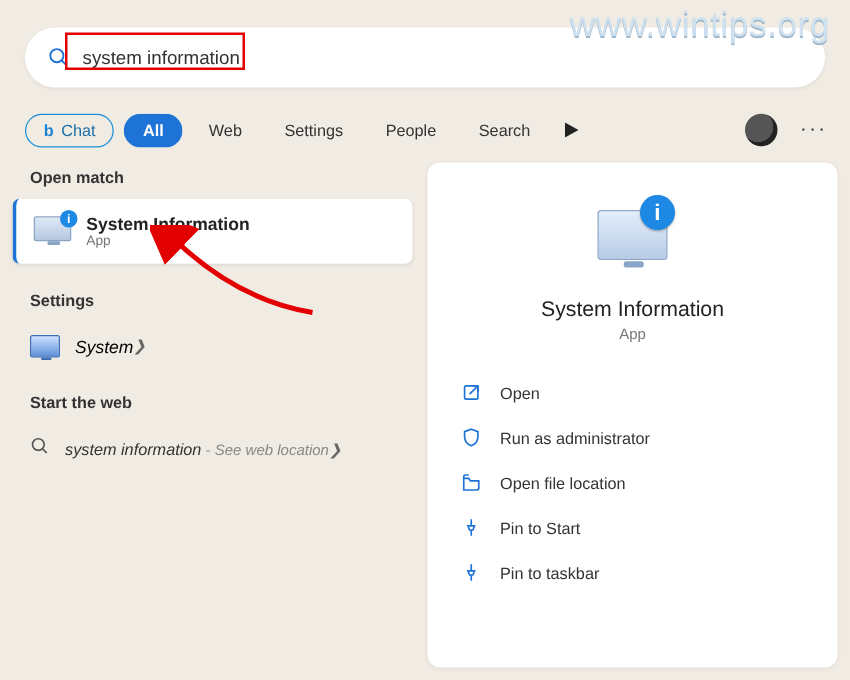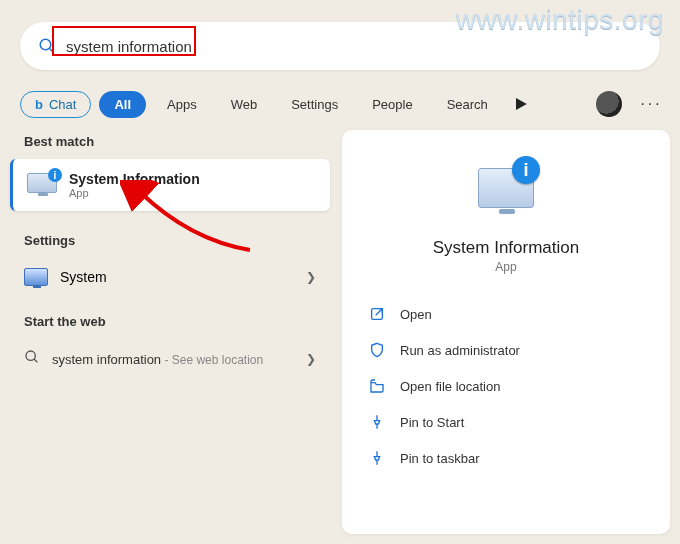--- a/index.html
+++ b/index.html
@@ -24,21 +24,21 @@
   .left-col { flex:0 0 320px; display:flex; flex-direction:column; }
   .right-col { flex:1; background:#fff; border-radius:10px; padding:24px 20px; box-shadow:0 1px 4px rgba(0,0,0,.06); display:flex; flex-direction:column; align-items:center; }
   .section-head { font-size:13px; font-weight:600; color:#333; padding:4px 14px 10px; }
   .best-card { background:#fff; border-radius:6px; padding:12px 14px; display:flex; align-items:center; gap:12px; box-shadow:0 1px 3px rgba(0,0,0,.1); cursor:pointer; position:relative; border-left:3px solid #1e73d6; }
   .best-card .title { font-size:14px; font-weight:600; color:#222; }
   .best-card .sub   { font-size:11px; color:#777; }
   .mini-mon { width:30px; height:24px; position:relative; }
   .mon { width:30px; height:20px; background:linear-gradient(#dfe9f6,#b4c8e2); border:1px solid #8aa4c4; border-radius:2px; position:relative; }
   .mon:after{content:"";position:absolute;bottom:-4px;left:10px;width:10px;height:3px;background:#8aa4c4;border-radius:1px;}
   .bubble{position:absolute;top:-5px;right:-5px;width:14px;height:14px;border-radius:50%;background:#1e88e5;color:#fff;font-size:10px;font-weight:700;display:flex;align-items:center;justify-content:center;}
-  .row-item { display:flex; align-items:center; justify-content:space-between; padding:10px 14px; cursor:pointer; border-radius:4px; }
+  .row-item { display:flex; align-items:center; padding:10px 14px; cursor:pointer; border-radius:4px;font-style:italic; }
   .row-left{display:flex;align-items:center;gap:12px;}
   .chev { color:#666; font-size:12px; }
   .webtext { font-size:13px; color:#333; }
   .webtext .hint { color:#888; font-size:12px; }
   
   .bigicon { width:64px; height:64px; position:relative; margin-top:4px; }
   .bigmon { width:56px; height:40px; background:linear-gradient(#e4eefb,#b7cbe6); border:1px solid #89a5c7; border-radius:3px; position:absolute; left:4px; top:10px;}
   .bigmon:after{content:"";position:absolute;bottom:-7px;left:20px;width:16px;height:5px;background:#89a5c7;border-radius:2px;}
   .bigbubble{position:absolute;top:-2px;right:-2px;width:28px;height:28px;border-radius:50%;background:#1e88e5;color:#fff;font-size:18px;font-weight:700;display:flex;align-items:center;justify-content:center;box-shadow:0 1px 2px rgba(0,0,0,.3);}
   .app-title{font-size:17px;color:#222;margin-top:16px;}
@@ -66,40 +66,39 @@
   <input class="search-input" value="system information" style="">
 </div>
 <div class="red-box" style="left:52px; top:26px; width:144px; height:30px;"></div>
 
 <div class="filters">
   <div class="pill chat">
     <span style="color:#1d84d4;font-weight:700;">b</span>
     <span>Chat</span>
   </div>
   <div class="pill all">All</div>
-  <div class="pill">Apps</div>
   <div class="pill">Web</div>
   <div class="pill">Settings</div>
   <div class="pill">People</div>
   <div class="pill">Search</div>
   <div class="more-arrow">
     <svg width="12" height="12" viewBox="0 0 10 10">
         <polygon points="0,0 0,10 9,5" fill="#222"></polygon>
       </svg>
   </div>
   <div class="filters-right">
     <div class="avatar"></div>
     <div class="dots">···</div>
 
   </div>
 </div>
 
 <div class="columns">
   <div class="left-col">
-    <div class="section-head">Best match</div>
+    <div class="section-head">Open match</div>
     <div class="best-card">
       <div class="mini-mon">
         <div class="mon"></div>
           <div class="bubble">i</div>
       </div>
       <div>
         <div class="title">System Information</div>
         <div class="sub">App</div>
       </div>
     </div>

